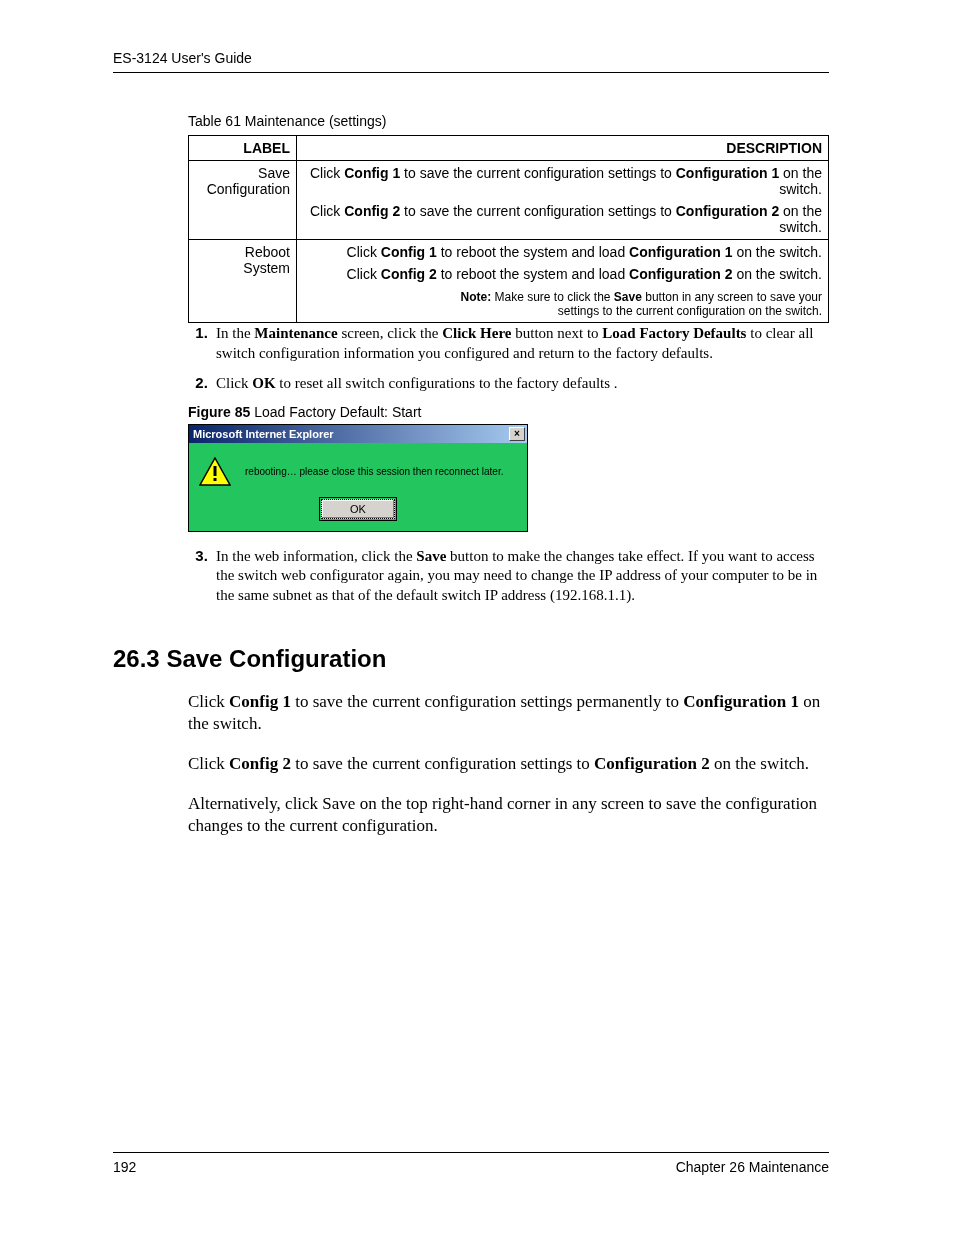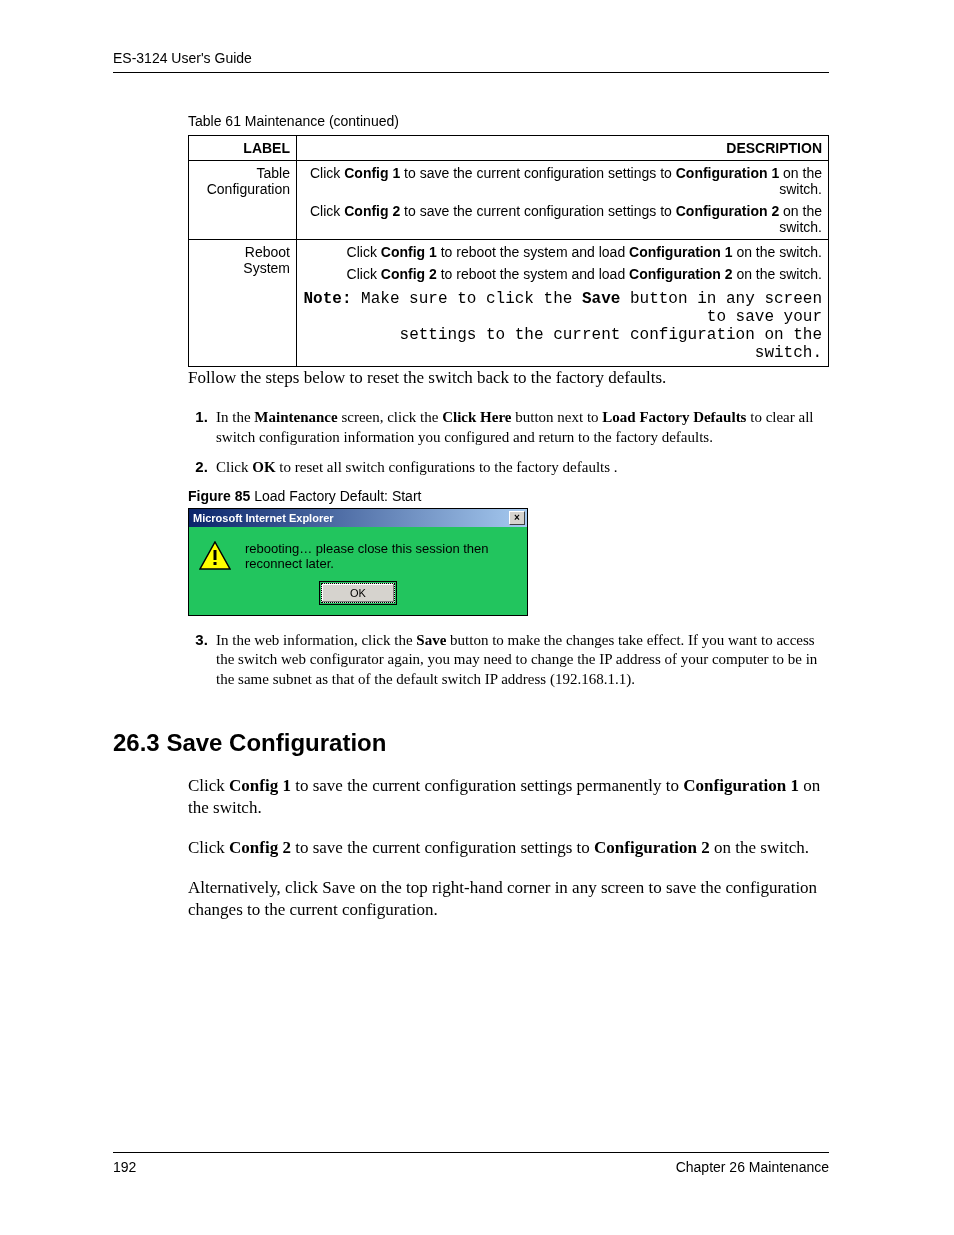--- a/index.html
+++ b/index.html
@@ -42,21 +42,21 @@
     border: 1px solid #000;
     vertical-align: top;
     padding: 4px 6px;
     text-align: right;
   }
   table.t61 th {
     font-weight: bold;
   }
   table.t61 td.desc p { margin: 0 0 6px 0; }
   table.t61 td.desc p:last-child { margin-bottom: 0; }
-  .note-line { margin-top: 8px; font-size: 16px; font-family: Liberation Mono, monospace; }
+  .note-line { margin-top: 8px; font-size: 12px; }
   .note-indent { padding-left: 46px; }
 
   h2.section {
     font-family: Arial, Helvetica, sans-serif;
     font-weight: bold;
     font-size: 24px;
     margin: 40px 0 18px 0;
   }
   .body-p {
     margin-left: 75px;
@@ -126,21 +126,21 @@
     align-items: center;
     padding: 14px 10px 6px 10px;
     gap: 14px;
   }
   .warn-icon {
     width: 32px; height: 30px;
     position: relative;
     flex: 0 0 auto;
   }
   .warn-icon svg { display:block; }
-  .dialog .msg { font-size: 13px; }
+  .dialog .msg { font-size: 10px; }
   .dialog .btnrow {
     text-align: center;
     padding: 6px 0 12px 0;
   }
   .dialog button.ok {
     width: 74px; height: 20px;
     font-family: Tahoma, Arial, sans-serif;
     font-size: 11px;
     background: #d6d3ce;
     border: 1px dotted #000;
@@ -165,51 +165,50 @@
 </style>
 </head>
 <body>
 
 <div class="page">
 
   <div class="run-head">ES-3124 User's Guide</div>
 
   <div class="table-wrap">
     <div class="table-caption">
-      <b>Table 61</b><span>   Maintenance  (continued)</span>
+      <b>Table 61</b><span>   Maintenance  (settings)</span>
     </div>
     <table class="t61">
       <tbody>
           <tr>
         <th style="width:95px">LABEL</th>
         <th>DESCRIPTION</th>
       </tr>
       <tr>
-        <td>Table Configuration</td>
+        <td>Save Configuration</td>
         <td class="desc">
           <p><span>Click </span><b>Config 1</b><span> to save the current configuration settings to </span><b>Configuration 1</b><span> on the switch.</span></p>
           <p><span>Click </span><b>Config 2</b><span> to save the current configuration settings to </span><b>Configuration 2</b><span> on the switch.</span></p>
         </td>
       </tr>
       <tr>
         <td>Reboot System</td>
         <td class="desc">
           <p><span>Click </span><b>Config 1</b><span> to reboot the system and load </span><b>Configuration 1</b><span> on the switch.</span></p>
           <p><span>Click </span><b>Config 2</b><span> to reboot the system and load </span><b>Configuration 2</b><span> on the switch.</span></p>
           <div class="note-line">
             <b>Note: </b><span>Make sure to click the </span><b>Save</b><span> button in any screen to save your</span>
             <div class="note-indent">settings to the current configuration on the switch.</div>
           </div>
         </td>
       </tr>
     </tbody>
       </table>
   </div>
 
-  <p class="body-p">Follow the steps below to reset the switch back to the factory defaults.</p>
 
   <ol class="steps">
     <li>
       <span>In the </span><b>Maintenance</b><span> screen, click the </span><b>Click Here</b><span> button next to </span><b>Load Factory Defaults</b><span> to clear all switch configuration information you configured and return to the factory defaults.</span>
     </li>
     <li>
       <span>Click </span><b>OK</b><span> to reset all switch configurations to the factory defaults .</span>
     </li>
   </ol>
 

